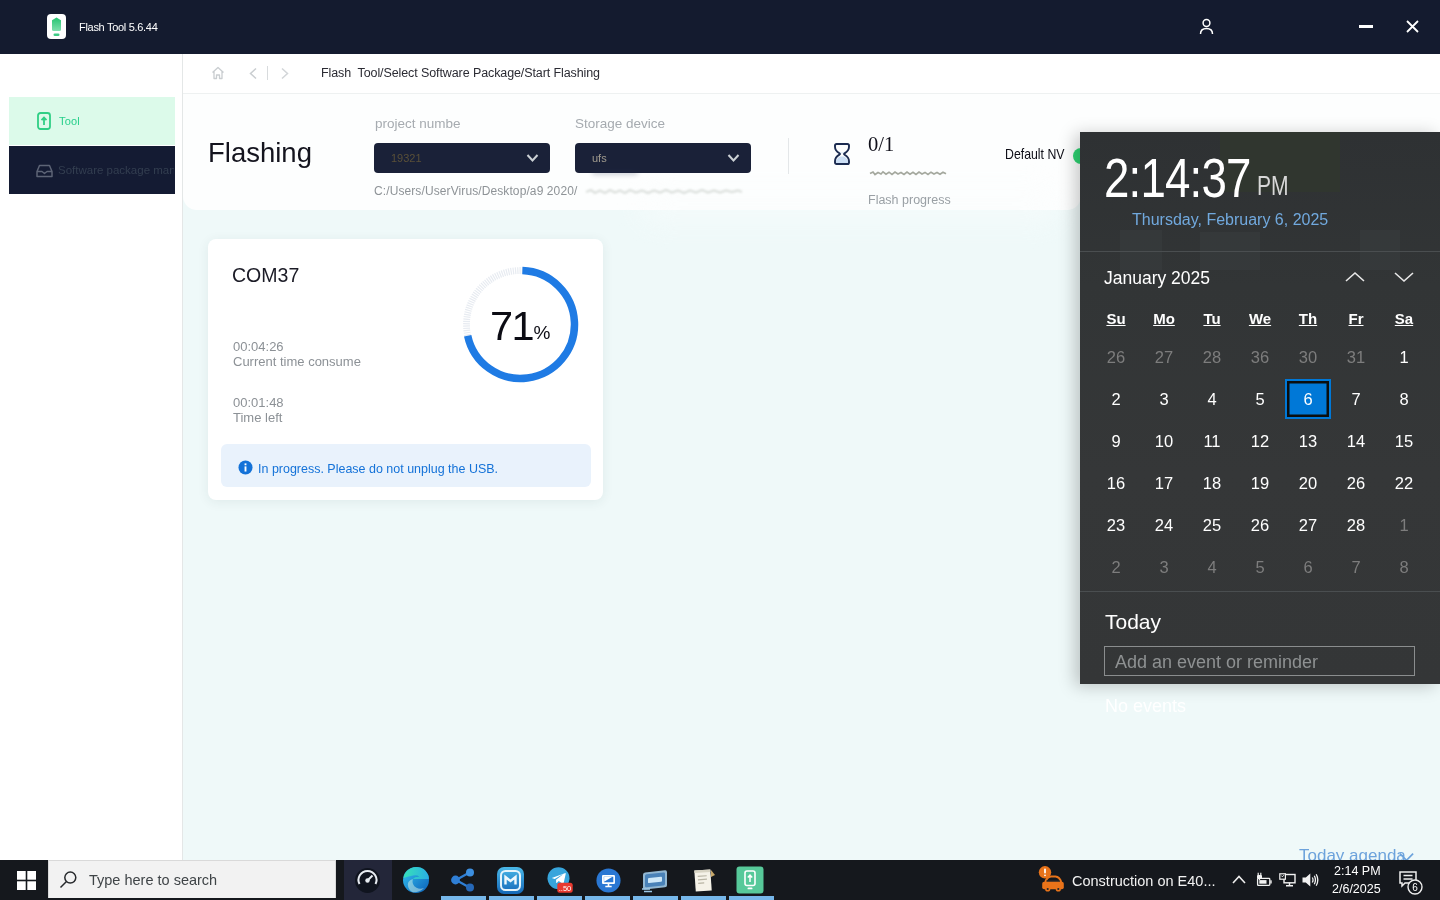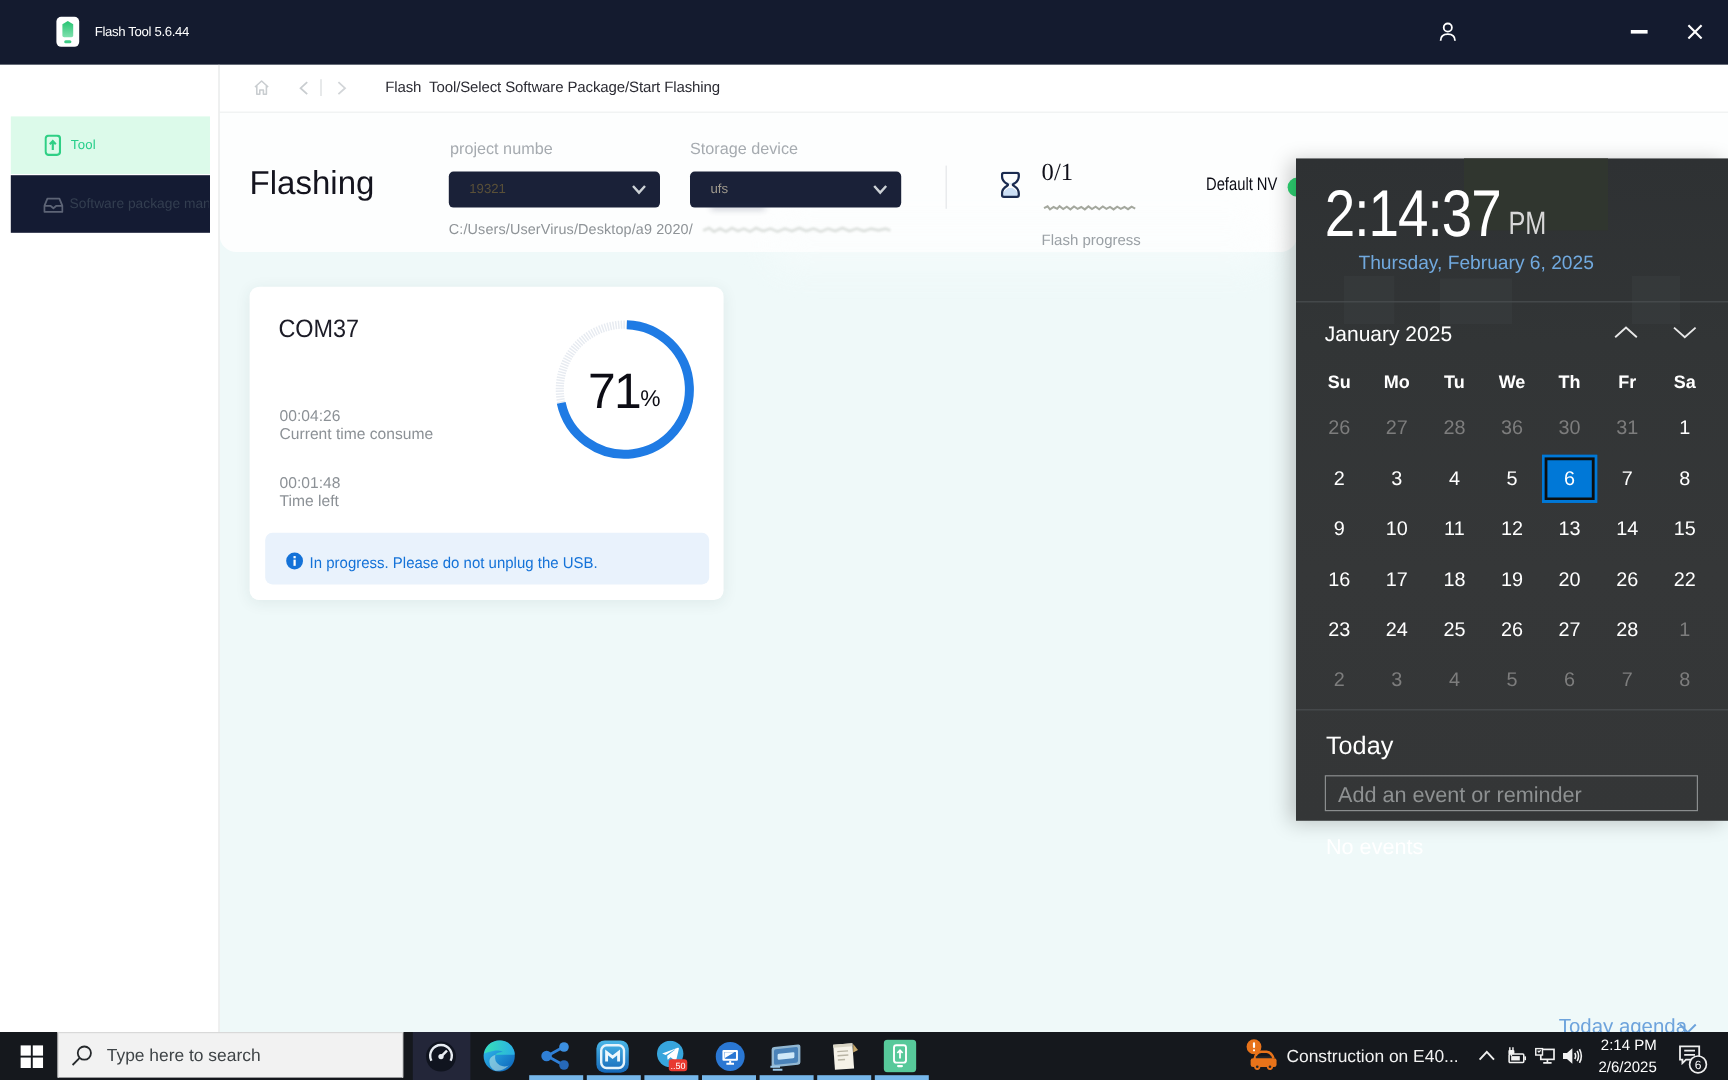--- a/index.html
+++ b/index.html
@@ -53,21 +53,21 @@
 
   
   #flyout { left:1080px; top:132px; width:360px; height:552px; background:linear-gradient(180deg,#2e3133 0%,#323536 28%,#353738 62%,#343637 100%); box-shadow:-5px 2px 16px rgba(0,0,0,.22); }
   .fly { position:absolute; }
   #clock { left:24px; top:14px; color:#fff; font-size:55px; letter-spacing:-1px; transform:scaleX(0.83); transform-origin:left top; }
   #ampm { left:177px; top:39px; color:#d8d8d8; font-size:27px; letter-spacing:0; transform:scaleX(0.78); transform-origin:left top; }
   #fulldate { left:23px; top:79px; color:#71a9de; font-size:16px;margin-left:29px; }
   .fdiv { position:absolute; left:0; width:360px; height:1px; background:#4a4e50; }
   #monthlbl { left:24px; top:136px; color:#fff; font-size:17.5px; }
   .cal-cell { position:absolute; width:48px; height:42px; text-align:center; font-size:16.5px; color:#fff; line-height:42px; }
-  .cal-head { position:absolute; width:48px; text-align:center; font-size:15px; color:#fff; font-weight:bold; }
+  .cal-head { position:absolute; width:48px; text-align:center; font-size:15px; color:#fff; font-weight:bold;text-decoration:underline; }
   .dim { color:#7d7d7d; }
   #selbox { left:205px; top:247px; width:46px; height:40px; background:#0078d7; border:2px solid #0078d7; box-shadow:inset 0 0 0 2.5px #0b0e0f; }
   #today-h { left:25px; top:478px; color:#fff; font-size:21px; }
   #evtinput { left:24px; top:514px; width:311px; height:30px; border:1px solid #8a8d8e; }
   #evtph { left:35px; top:520px; color:#8e9192; font-size:18px; }
   #noevents { left:25px; top:564px; color:#fff; font-size:18px; }
   #hideagenda { left:219px; top:714px; color:#6da3dc; font-size:17px; }
 
   
   #taskbar { left:0; top:860px; width:1440px; height:40px; background:#15181d; }

